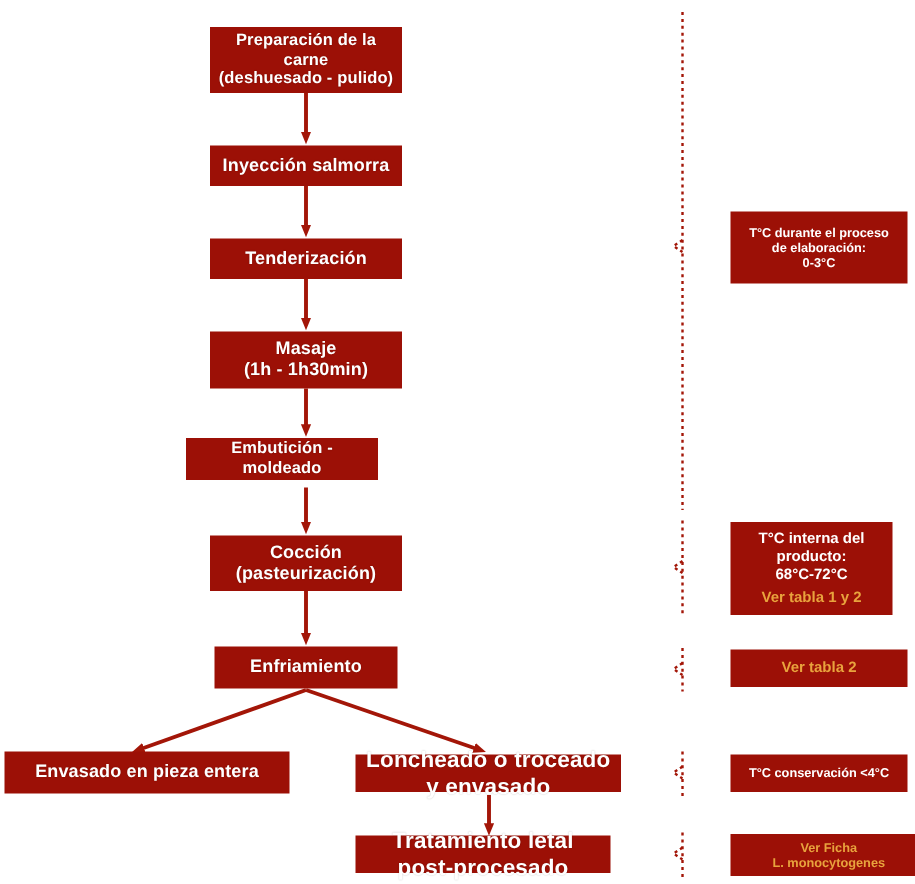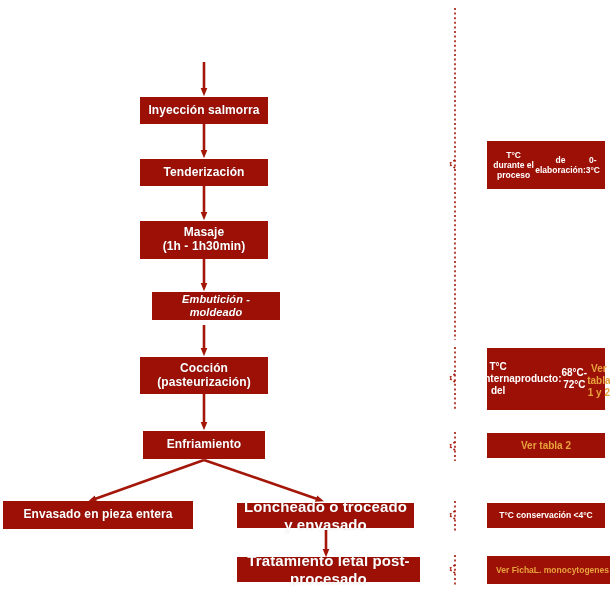--- a/index.html
+++ b/index.html
@@ -43,21 +43,21 @@
     letter-spacing: 0.1px;
     text-shadow: 0 0 1px rgba(0,0,0,0.25);
   }
   .node .ln { display: block; }
   .note {
     position: absolute;
     background: #9C1006;
     color: #ffffff;
     font-weight: bold;
     display: flex;
-    flex-direction: row;
+    flex-direction: column;
     align-items: center;
     justify-content: center;
     text-align: center;
     line-height: 1.2;
     box-sizing: border-box;
     padding: 3px 5px;
   }
   .note .accent {
     color: #E8A33D;
   }
@@ -88,37 +88,43 @@
       <line x1="204" y1="394" x2="204" y2="426"></line>
     </g>
 
     <g stroke="#A31608" stroke-width="2.6" fill="none" marker-end="url(#arrow)">
       <path d="M204,460 L92,500"></path>
       <path d="M204,460 L320,500"></path>
       <line x1="326" y1="530" x2="326" y2="553"></line>
     </g>
   </svg>
 
+  <div class="node fs11" style="left:140px; top:18px; width:128px; height:44px;">
+    <span>
+      <span class="ln">Preparación de la carne</span>
+      <span class="ln">(deshuesado - pulido)</span>
+    </span>
+  </div>
 
   <div class="node fs12" style="left:140px; top:97px; width:128px; height:27px;">
     <span class="ln">Inyección salmorra</span>
   </div>
 
   <div class="node fs12" style="left:140px; top:159px; width:128px; height:27px;">
     <span class="ln">Tenderización</span>
   </div>
 
   <div class="node fs12" style="left:140px; top:221px; width:128px; height:38px;">
     <span>
       <span class="ln">Masaje</span>
       <span class="ln">(1h - 1h30min)</span>
     </span>
   </div>
 
-  <div class="node fs11" style="left:152px; top:292px; width:128px; height:28px;font-style:italic;">
+  <div class="node fs11" style="left:124px; top:292px; width:128px; height:28px;">
     <span>
       <span class="ln">Embutición -</span>
       <span class="ln">moldeado</span>
     </span>
   </div>
 
   <div class="node fs12" style="left:143px; top:431px; width:122px; height:28px;">
     <span class="ln">Enfriamiento</span>
   </div>
 
@@ -130,21 +136,21 @@
   </div>
 
   <div class="node fs12" style="left:3px; top:501px; width:190px; height:28px;">
     <span class="ln">Envasado en pieza entera</span>
   </div>
 
   <div class="node fs9" style="left:237px; top:503px; width:177px; height:25px;">
     <span class="ln">Loncheado o troceado y envasado</span>
   </div>
 
-  <div class="node fs9" style="left:237px; top:557px; width:183px; height:25px;">
+  <div class="node fs9" style="left:237px; top:557px; width:170px; height:25px;">
     <span class="ln">Tratamiento letal post-procesado</span>
   </div>
 
   <svg class="lines" viewBox="0 0 610 589" xmlns="http://www.w3.org/2000/svg">
     <g stroke="#A31608" stroke-width="1.6" fill="none" stroke-dasharray="2 2.6" stroke-linecap="butt">
 
       <path d="M455,8 L455,340"></path>
       <path d="M455,160 L449,164 L455,168" stroke-dasharray="2 2.2"></path>
 
       <path d="M455,347 L455,409"></path>
@@ -160,21 +166,21 @@
       <path d="M455,565 L449,569 L455,573" stroke-dasharray="2 2.2"></path>
     </g>
   </svg>
 
   <div class="note fs85" style="left:487px; top:141px; width:118px; height:48px;">
     <span>T°C durante el proceso</span>
     <span>de elaboración:</span>
     <span>0-3°C</span>
   </div>
 
-  <div class="note fs10" style="left:487px; top:348px; width:118px; height:62px;">
+  <div class="note fs10" style="left:487px; top:348px; width:108px; height:62px;">
     <span>T°C interna del</span>
     <span>producto:</span>
     <span>68°C-72°C</span>
     <span class="accent" style="margin-top:3px;">Ver tabla 1 y 2</span>
   </div>
 
   <div class="note fs10" style="left:487px; top:433px; width:118px; height:25px;">
     <span class="accent">Ver tabla 2</span>
   </div>
 

